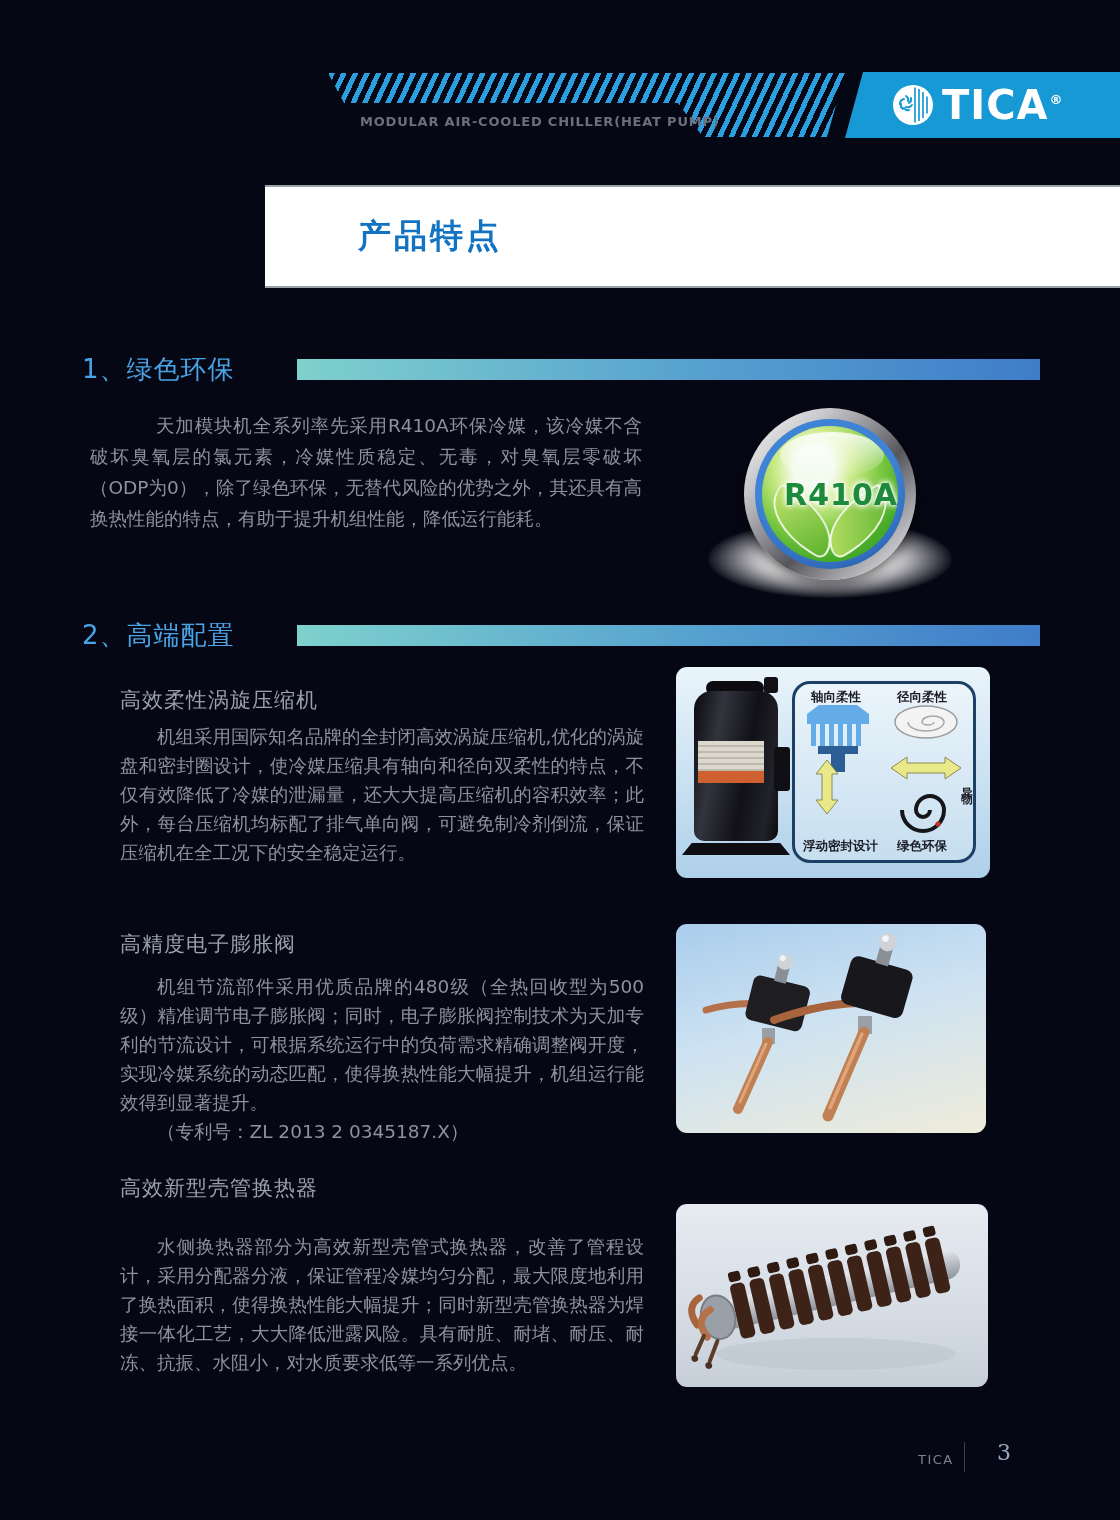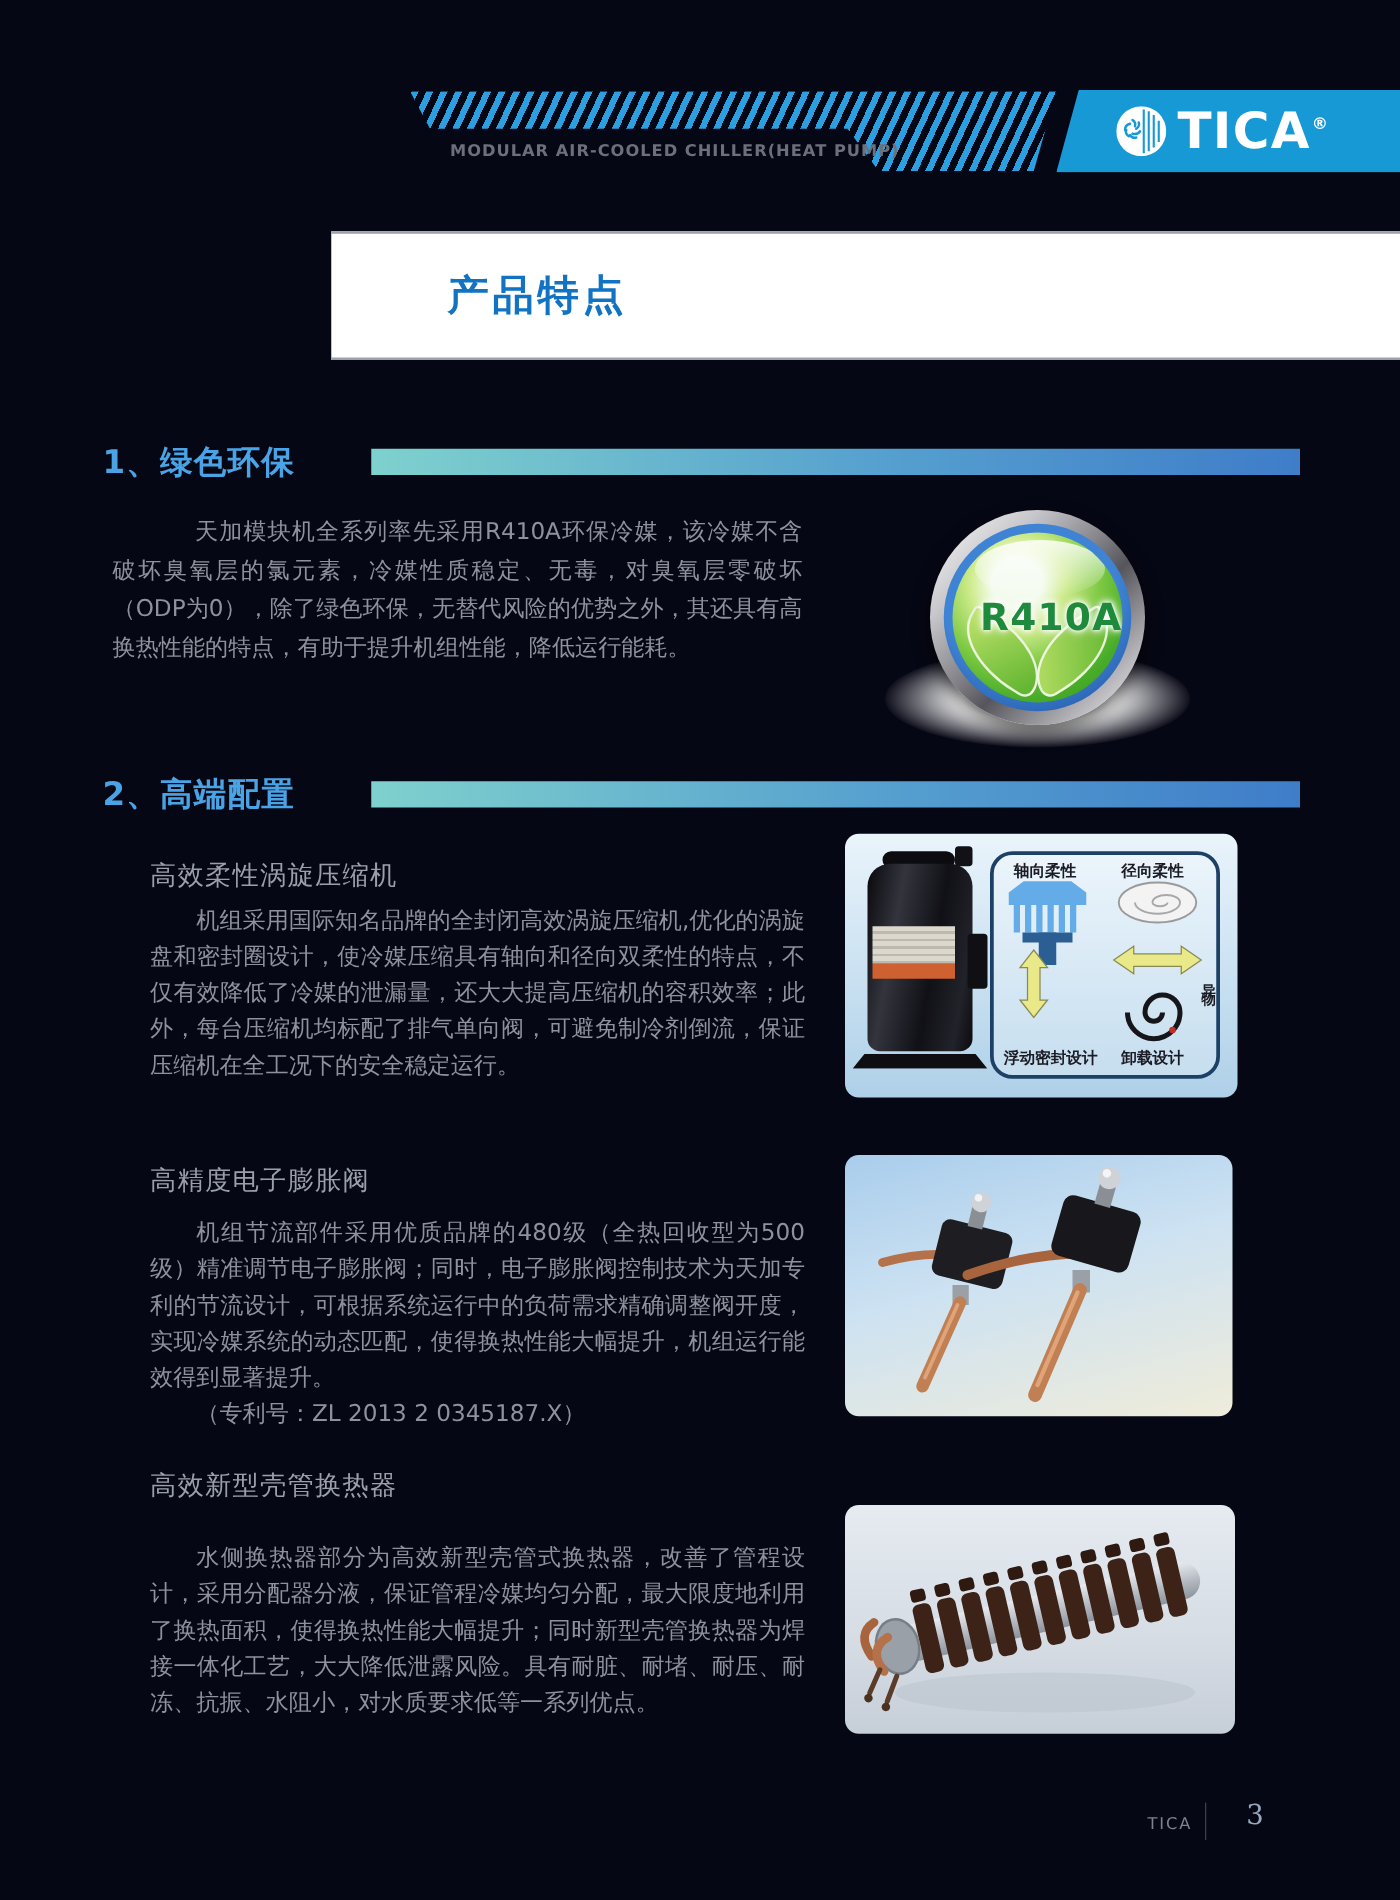--- a/index.html
+++ b/index.html
@@ -17,21 +17,21 @@
   .fan-icon{margin-left:48px;width:40px;height:40px;}
   .logo-text{margin-left:9px;color:#fff;font-size:40px;font-weight:bold;letter-spacing:1px;line-height:1;}
   .logo-reg{color:#fff;font-size:13px;vertical-align:top;position:relative;top:-6px;left:1px;font-weight:bold;}
 
   
   .title-banner{position:absolute;left:265px;top:185px;width:855px;height:103px;background:#fff;
     border-top:2px solid #9ba1a9;border-bottom:2px solid #9ba1a9;display:flex;align-items:center;box-sizing:border-box;}
   .title-banner h1{margin:0 0 0 93px;font-size:33px;color:#1173c1;letter-spacing:3px;font-weight:bold;}
 
   
-  .sec-heading{position:absolute;left:82px;font-size:26px;color:#4aa3e4;letter-spacing:1px;font-weight:bold;}
+  .sec-heading{position:absolute;left:82px;font-size:26px;color:#4aa3e4;letter-spacing:1px;}
   .sec-bar{position:absolute;left:297px;width:743px;height:21px;
     background:linear-gradient(90deg,#7ed1cd 0%,#55a0cf 55%,#3f7dc9 100%);}
   .sub-heading{position:absolute;left:120px;font-size:21px;color:#9aa0ab;letter-spacing:1px;}
 
   .body-text{position:absolute;font-size:18.5px;line-height:29px;color:#8e929d;
     text-align:justify;margin:0;}
   .p1{left:90px;top:410px;width:552px;line-height:31px;text-indent:66px;}
   .pA{left:120px;top:722px;width:524px;text-indent:37px;}
   .pB-wrap{position:absolute;left:120px;top:972px;width:524px;}
   .pB-wrap p{position:static;margin:0;}
@@ -184,21 +184,21 @@
         <polygon points="32,76 43,90 37,90 37,116 43,116 32,130 21,116 27,116 27,90 21,90" fill="#e9e98a" stroke="#8a8a50" stroke-width="1"></polygon>
 
         <polygon points="96,84 112,73 112,79 150,79 150,73 166,84 150,95 150,89 112,89 112,95" fill="#e9e98a" stroke="#8a8a50" stroke-width="1"></polygon>
 
         <path transform="translate(128,126)" d="M7,0 a7,7 0 1 1 -14,0 a14,14 0 1 1 28,0 a21,21 0 1 1 -42,0" fill="none" stroke="#15151a" stroke-width="4"></path>
         <circle cx="143" cy="140" r="2.6" fill="#c03028"></circle>
       </svg>
       <span class="dlabel dl-axial">轴向柔性</span>
       <span class="dlabel dl-radial">径向柔性</span>
       <span class="dlabel dl-seal">浮动密封设计</span>
-      <span class="dlabel dl-unload">卸载设计</span>
+      <span class="dlabel dl-unload">绿色环保</span>
       <span class="dlabel dl-foreign">异物</span>
     </div>
   </div>
 
   <div class="sub-heading" style="top:930px;">高精度电子膨胀阀</div>
   <div class="pB-wrap">
     <p class="body-text" style="text-indent:37px;">机组节流部件采用优质品牌的480级（全热回收型为500级）精准调节电子膨胀阀；同时，电子膨胀阀控制技术为天加专利的节流设计，可根据系统运行中的负荷需求精确调整阀开度，实现冷媒系统的动态匹配，使得换热性能大幅提升，机组运行能效得到显著提升。</p>
     <p class="body-text patent">（专利号：ZL 2013 2 0345187.X）</p>
   </div>
 

